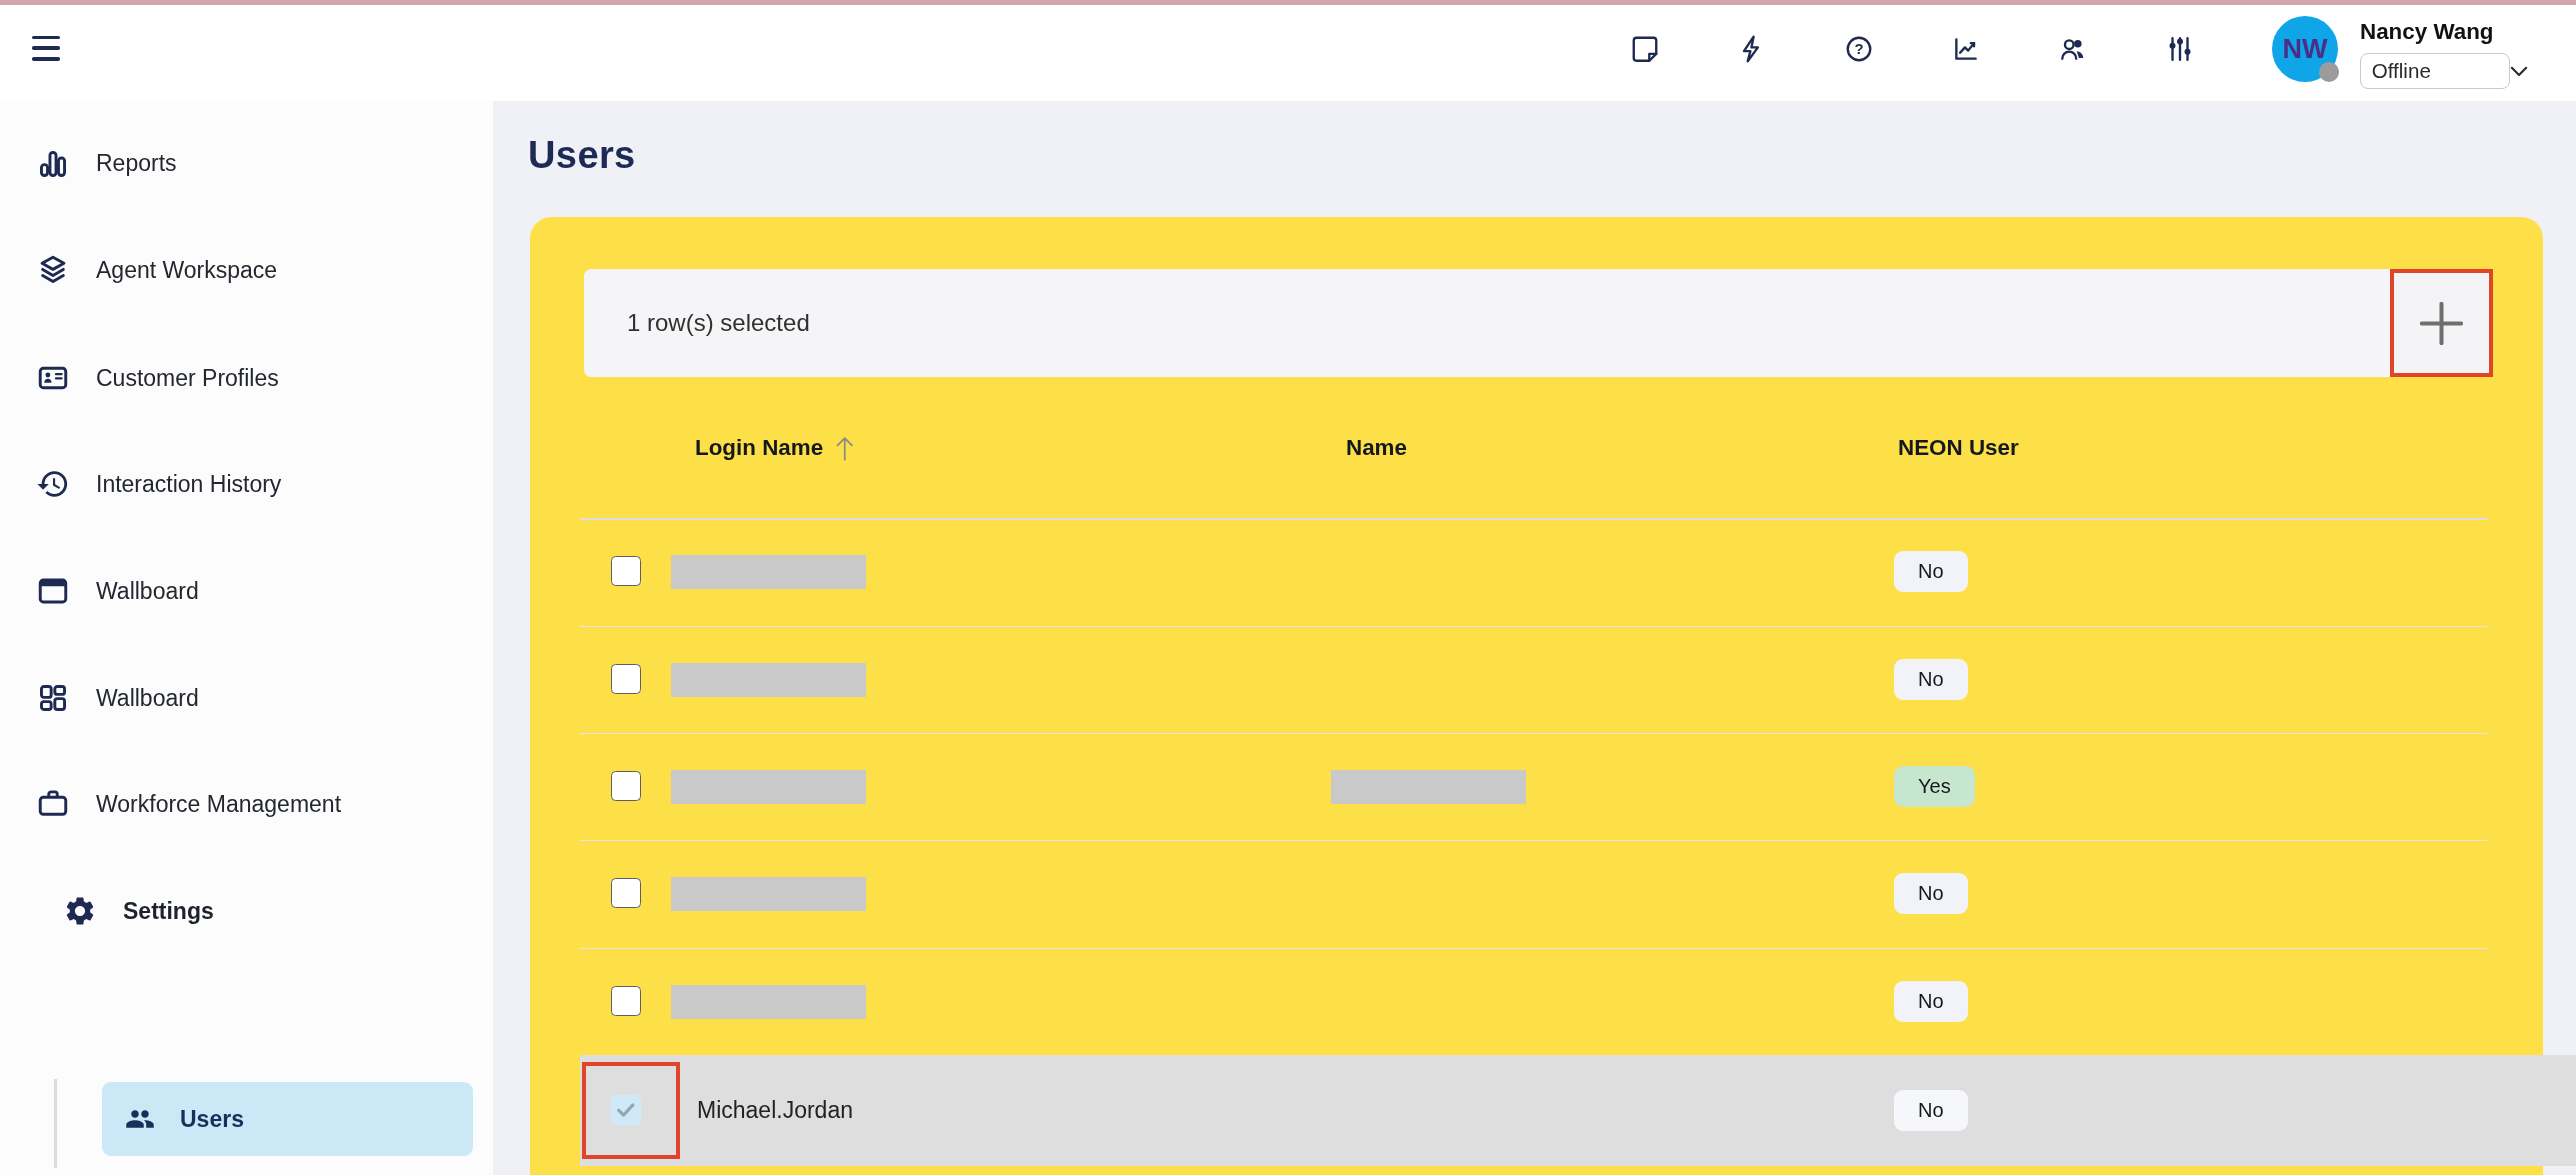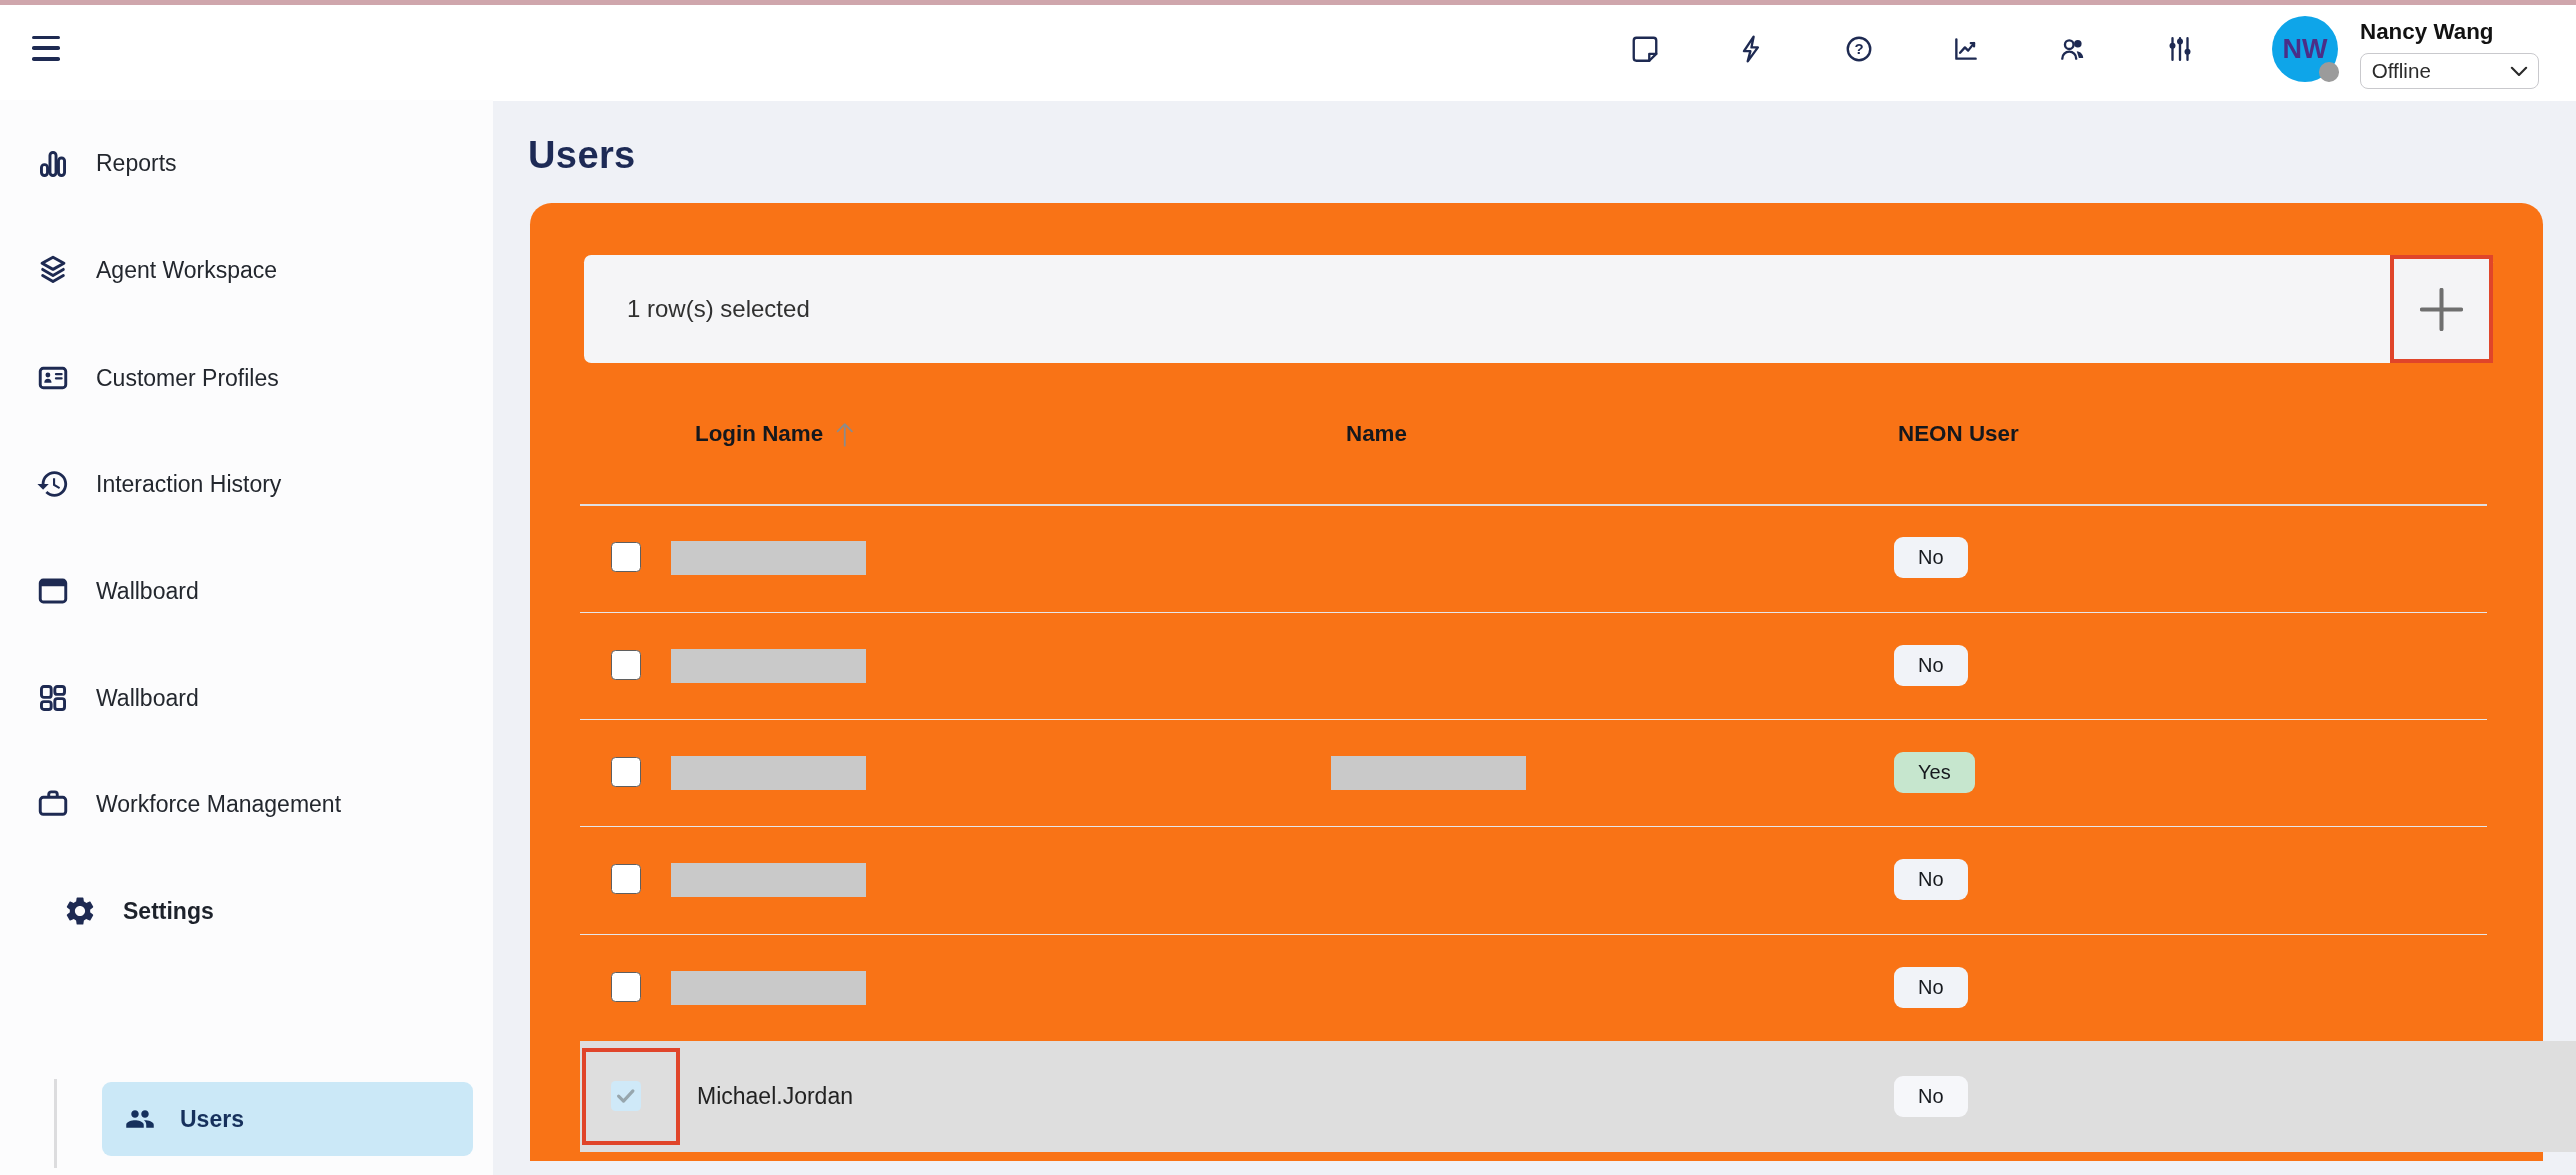--- a/index.html
+++ b/index.html
@@ -12,39 +12,39 @@
   .topbar { position:absolute; left:0; top:4.5px; width:2576px; height:96px; background:#ffffff; }
   .hamburger { position:absolute; left:32px; top:31px; width:28px; height:25px; display:flex; flex-direction:column; justify-content:space-between; cursor:pointer; }
   .hamburger span { display:block; width:28px; height:3.6px; border-radius:1.8px; background:#1e2a52; }
   .tb-icons { position:absolute; left:1630px; top:29.5px; display:flex; gap:77px; }
   .tb-icon { width:30px; height:30px; color:#1e2a52; cursor:pointer; }
   .tb-icon svg { width:30px; height:30px; display:block; }
 
   .avatar { position:absolute; left:2272px; top:11.6px; width:66px; height:66px; border-radius:50%; background:#0ea5e9; display:flex; align-items:center; justify-content:center; font-weight:bold; font-size:27px; color:#4b2e87; cursor:pointer; }
   .status-dot { position:absolute; left:47px; top:46px; width:19.7px; height:19.7px; border-radius:50%; background:#9b9b9b; }
   .user-name { position:absolute; left:2360px; top:14.3px; font-size:22.4px; font-weight:bold; color:#121212; }
-  .status-select { position:absolute; left:2360px; top:48px; width:179px; height:36px; border:1.8px solid #c9c9cd; border-radius:8px; background:#fff; font-family:"Liberation Sans",sans-serif; font-size:20.6px; color:#2b2b2b; padding:0 36px 0 10.7px; appearance:none; -webkit-appearance:none; }
+  .status-select { position:absolute; left:2360px; top:48px; width:150px; height:36px; border:1.8px solid #c9c9cd; border-radius:8px; background:#fff; font-family:"Liberation Sans",sans-serif; font-size:20.6px; color:#2b2b2b; padding:0 36px 0 10.7px; appearance:none; -webkit-appearance:none; }
   .select-chevron { position:absolute; left:2510px; top:61px; width:18px; height:10.7px; pointer-events:none; }
 
   
   .sidebar { position:absolute; left:0; top:100px; width:493px; height:1075px; background:#fcfcfd; }
   .sb-item { position:absolute; left:0; width:493px; height:106px; display:flex; align-items:center; cursor:pointer; }
   .sb-icon { width:34px; height:34px; margin-left:36px; color:#1e2a52; flex:0 0 auto; }
   .sb-icon svg { width:34px; height:34px; display:block; }
   .sb-label { margin-left:26px; font-size:23px; color:#23272e; }
   .sb-label.bold { font-weight:bold; color:#1d222b; }
   .sb-treeline { position:absolute; left:54px; top:979px; width:2.7px; height:89px; background:#dcdcde; }
   .sb-sub { position:absolute; left:102px; top:982px; width:371px; height:74px; background:#cbe8f7; border-radius:9px; display:flex; align-items:center; cursor:pointer; }
   .sb-sub .sb-icon { width:30px; height:30px; margin-left:23px; color:#16305c; }
   .sb-sub .sb-icon svg { width:30px; height:30px; }
   .sb-sub .sb-label { margin-left:25px; font-weight:bold; color:#16305c; }
 
   
   .page-title { position:absolute; left:528px; top:134px; font-size:38px; font-weight:bold; color:#1d2a55; letter-spacing:0.4px; }
-  .card { position:absolute; left:530px; top:203px; width:2013px; height:958px; background:#f97316; border-radius:21.5px 21.5px 0 0; }
+  .card { position:absolute; left:530px; top:217px; width:2013px; height:958px; background:#fde047; border-radius:21.5px 21.5px 0 0; }
 
   .toolbar { position:absolute; left:54px; top:52px; width:1909px; height:108px; background:#f5f5f7; border-radius:7.2px; display:flex; align-items:center; }
   .toolbar-text { margin-left:43px; font-size:24px; color:#303030; }
   .add-btn { position:absolute; left:1860px; top:52px; width:103px; height:108px; background:#f4f4f6; border:4.5px solid #e0452a; display:flex; align-items:center; justify-content:center; cursor:pointer; }
   .add-btn svg { width:43px; height:43px; display:block; }
 
   .t-head { position:absolute; left:50px; top:160px; width:1907px; height:141px; }
   .t-head .col { position:absolute; top:50%; transform:translateY(-50%); font-size:22.4px; font-weight:bold; color:#15181d; white-space:nowrap; cursor:pointer; }
   .sort-arrow { display:inline-block; width:21.5px; height:27px; margin-left:10.7px; vertical-align:-6.3px; }
 

